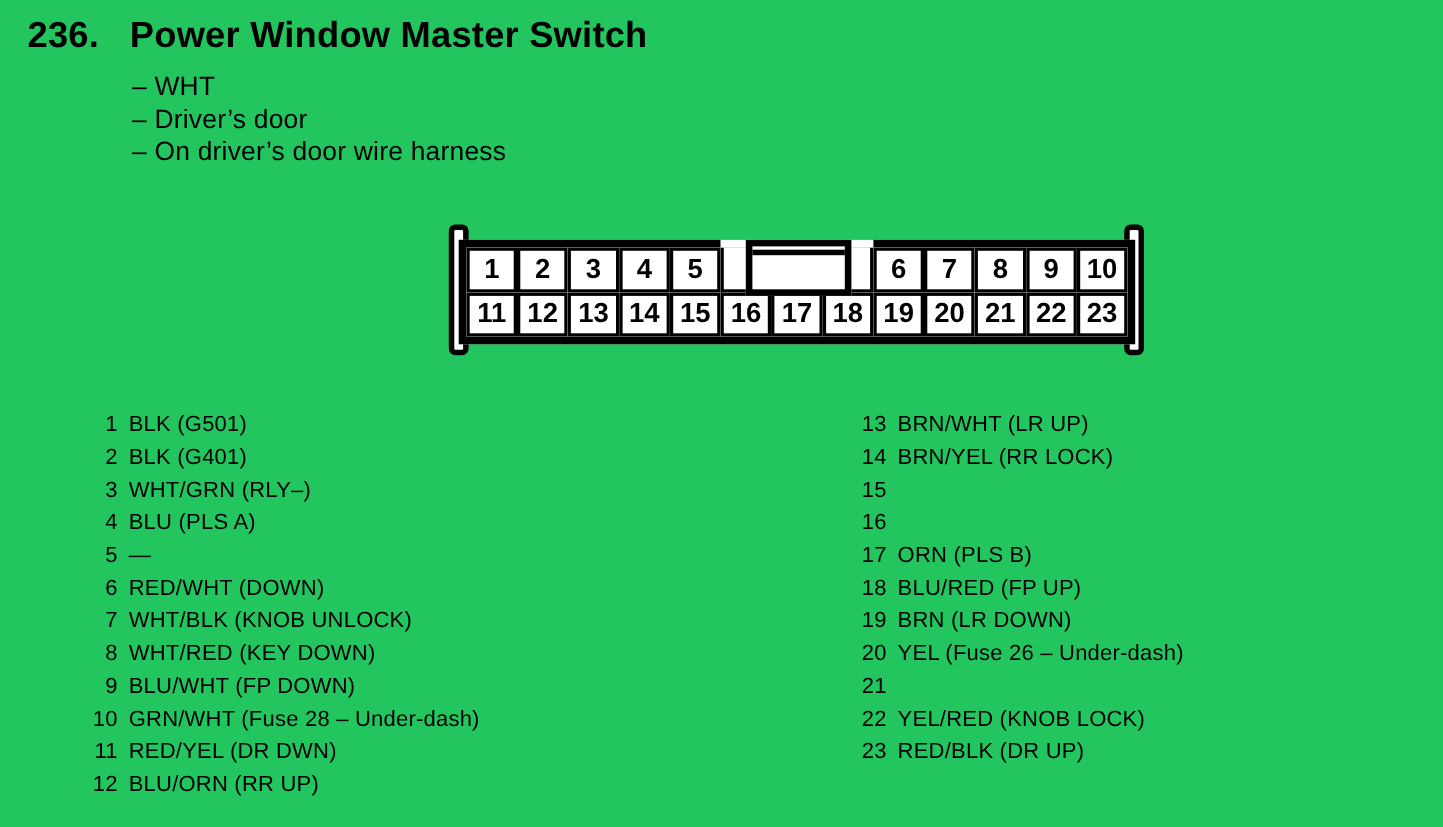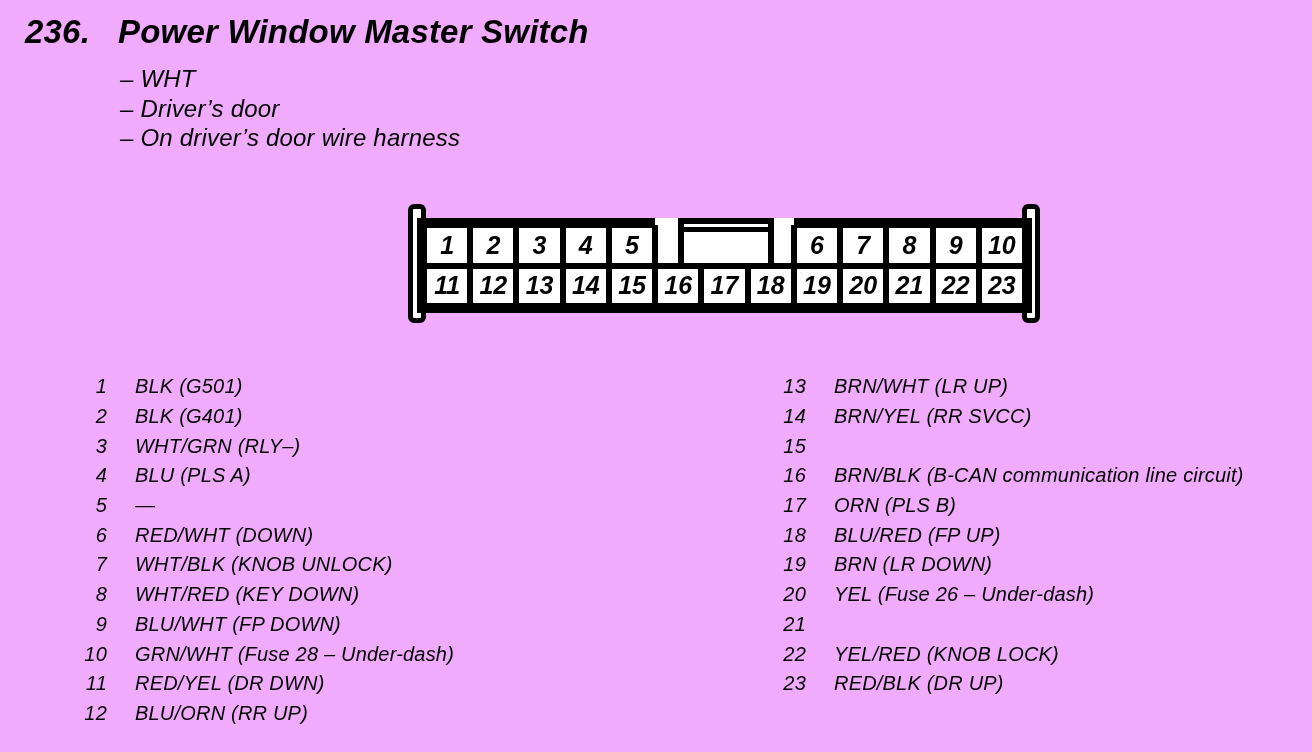--- a/index.html
+++ b/index.html
@@ -1,25 +1,24 @@
 <!DOCTYPE html>
 <html><head>
 <meta charset="utf-8">
 <style>
   * { margin: 0; padding: 0; box-sizing: border-box; }
   html, body { background: #ffffff; }
   .page {
     position: relative;
     width: 1312px;
     height: 752px;
-    background: #f0abfc;
+    background: #22c55e;
     color: #000000;
     font-family: "Liberation Sans", sans-serif;
     overflow: hidden;
-    font-style: italic;
   }
 
   
   .title-row {
     position: absolute;
     left: 25px;
     top: 12px;
     white-space: nowrap;
     font-weight: bold;
     font-size: 33px;
@@ -82,21 +81,21 @@
   .keyway-band { width: 100%; height: 8px; border-bottom: 5px solid #000; }
 
   
   .pin-list { position: absolute; font-size: 20px; letter-spacing: 0.2px; }
   .pin-list-left { left: 83px; top: 372px; }
   .pin-list-right { left: 780px; top: 372px; }
   .pin-row { height: 29.7px; display: flex; align-items: center; white-space: nowrap; }
   .pin-num { flex: none; text-align: right; }
   .pin-list-left .pin-num { width: 24px; }
   .pin-list-right .pin-num { width: 26px; }
-  .pin-label { margin-left: 28px; }
+  .pin-label { margin-left: 10px; }
 </style>
 </head>
 <body>
 
 <div class="page">
 
   <div class="title-row">
     <span class="title-num">236.</span><span class="title-text">Power Window Master Switch</span>
   </div>
 
@@ -196,28 +195,27 @@
       </div>
   </div>
 
   <div class="pin-list pin-list-right">
     <div class="pin-row">
         <span class="pin-num">13</span>
         <span class="pin-label">BRN/WHT (LR UP)</span>
       </div>
     <div class="pin-row">
         <span class="pin-num">14</span>
-        <span class="pin-label">BRN/YEL (RR SVCC)</span>
+        <span class="pin-label">BRN/YEL (RR LOCK)</span>
       </div>
     <div class="pin-row">
         <span class="pin-num">15</span>
       </div>
     <div class="pin-row">
         <span class="pin-num">16</span>
-        <span class="pin-label">BRN/BLK (B-CAN communication line circuit)</span>
       </div>
     <div class="pin-row">
         <span class="pin-num">17</span>
         <span class="pin-label">ORN (PLS B)</span>
       </div>
     <div class="pin-row">
         <span class="pin-num">18</span>
         <span class="pin-label">BLU/RED (FP UP)</span>
       </div>
     <div class="pin-row">

